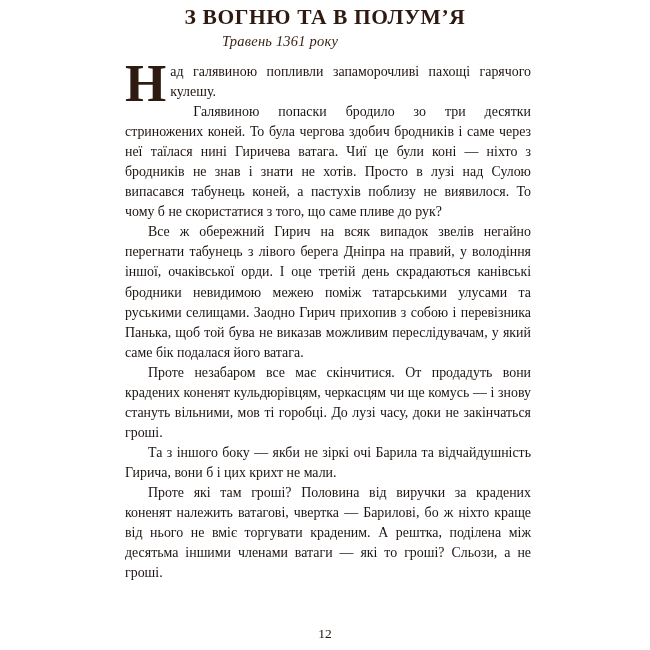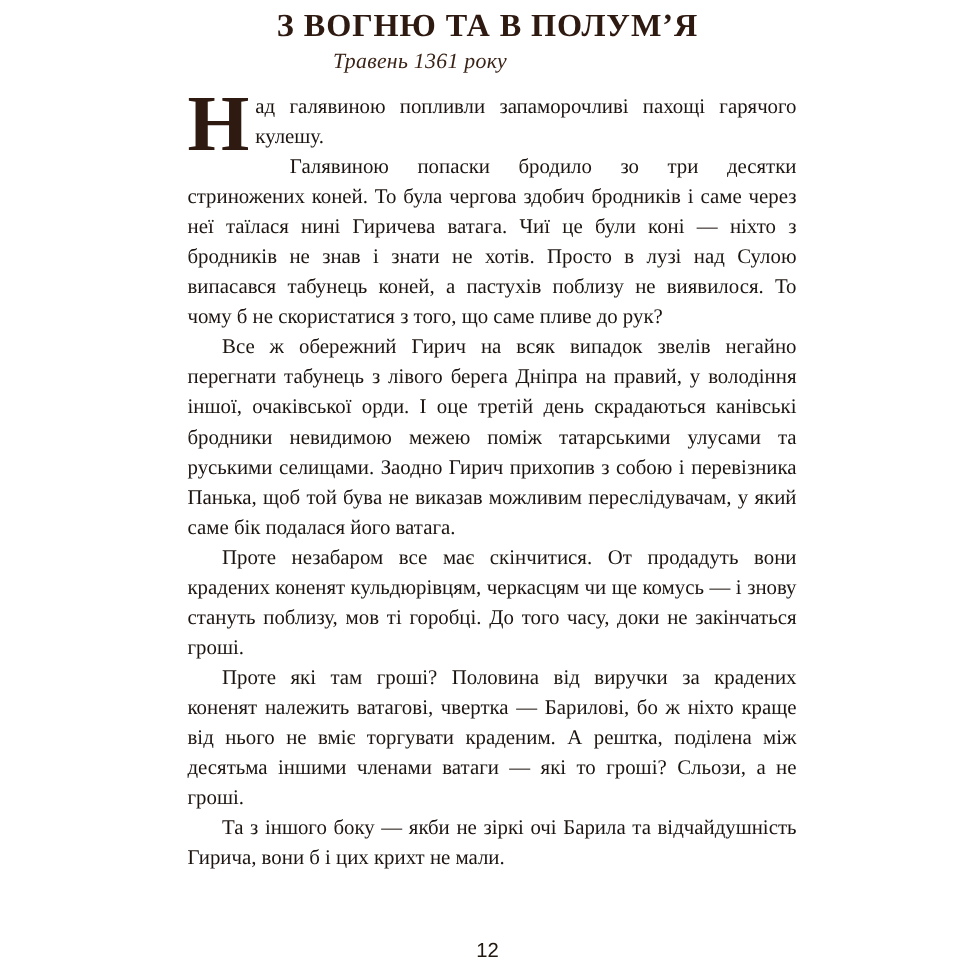--- a/index.html
+++ b/index.html
@@ -88,44 +88,44 @@
   }
 
   .page-number {
     position: absolute;
     left: 0;
     top: 626px;
     width: 650px;
     text-align: center;
     font-size: 13.5px;
     color: #20170f;
-    font-family: Liberation Sans, sans-serif;
+    font-family: Liberation Serif, serif;
   }
 </style>
 </head>
 <body>
 
 <div class="page">
 
   <div class="chapter-title">З ВОГНЮ ТА В ПОЛУМ’Я</div>
 
   <div class="chapter-subtitle">Травень 1361 року</div>
 
   <div class="text-block">
 
     <p class="body-par first-par"><span class="dropcap">Н</span><span>ад галявиною попливли запаморочливі пахощі гарячого кулешу.</span></p>
 
 
     <p class="body-par">Галявиною попаски бродило зо три десятки стриножених коней. То була чергова здобич бродників і саме через неї таїлася нині Гиричева ватага. Чиї це були коні — ніхто з бродників не знав і знати не хотів. Просто в лузі над Сулою випасався табунець коней, а пастухів поблизу не виявилося. То чому б не скористатися з того, що саме пливе до рук?</p>
 
     <p class="body-par">Все ж обережний Гирич на всяк випадок звелів негайно перегнати табунець з лівого берега Дніпра на правий, у володіння іншої, очаківської орди. І оце третій день скрадаються канівські бродники невидимою межею поміж татарськими улусами та руськими селищами. Заодно Гирич прихопив з собою і перевізника Панька, щоб той бува не виказав можливим переслідувачам, у який саме бік подалася його ватага.</p>
 
-    <p class="body-par">Проте незабаром все має скінчитися. От продадуть вони крадених коненят кульдюрівцям, черкасцям чи ще комусь — і знову стануть поблизу, мов ті горобці. До того часу, доки не закінчаться гроші.</p>
+    <p class="body-par">Проте незабаром все має скінчитися. От продадуть вони крадених коненят кульдюрівцям, черкасцям чи ще комусь — і знову стануть вільними, мов ті горобці. До лузі часу, доки не закінчаться гроші.</p>
+
+    <p class="body-par">Та з іншого боку — якби не зіркі очі Барила та відчайдушність Гирича, вони б і цих крихт не мали.</p>
 
     <p class="body-par">Проте які там гроші? Половина від виручки за крадених коненят належить ватагові, чвертка — Барилові, бо ж ніхто краще від нього не вміє торгувати краденим. А рештка, поділена між десятьма іншими членами ватаги — які то гроші? Сльози, а не гроші.</p>
-
-    <p class="body-par">Та з іншого боку — якби не зіркі очі Барила та відчайдушність Гирича, вони б і цих крихт не мали.</p>
 
   </div>
 
   <div class="page-number">12</div>
 
 </div>
 
 </body></html>

